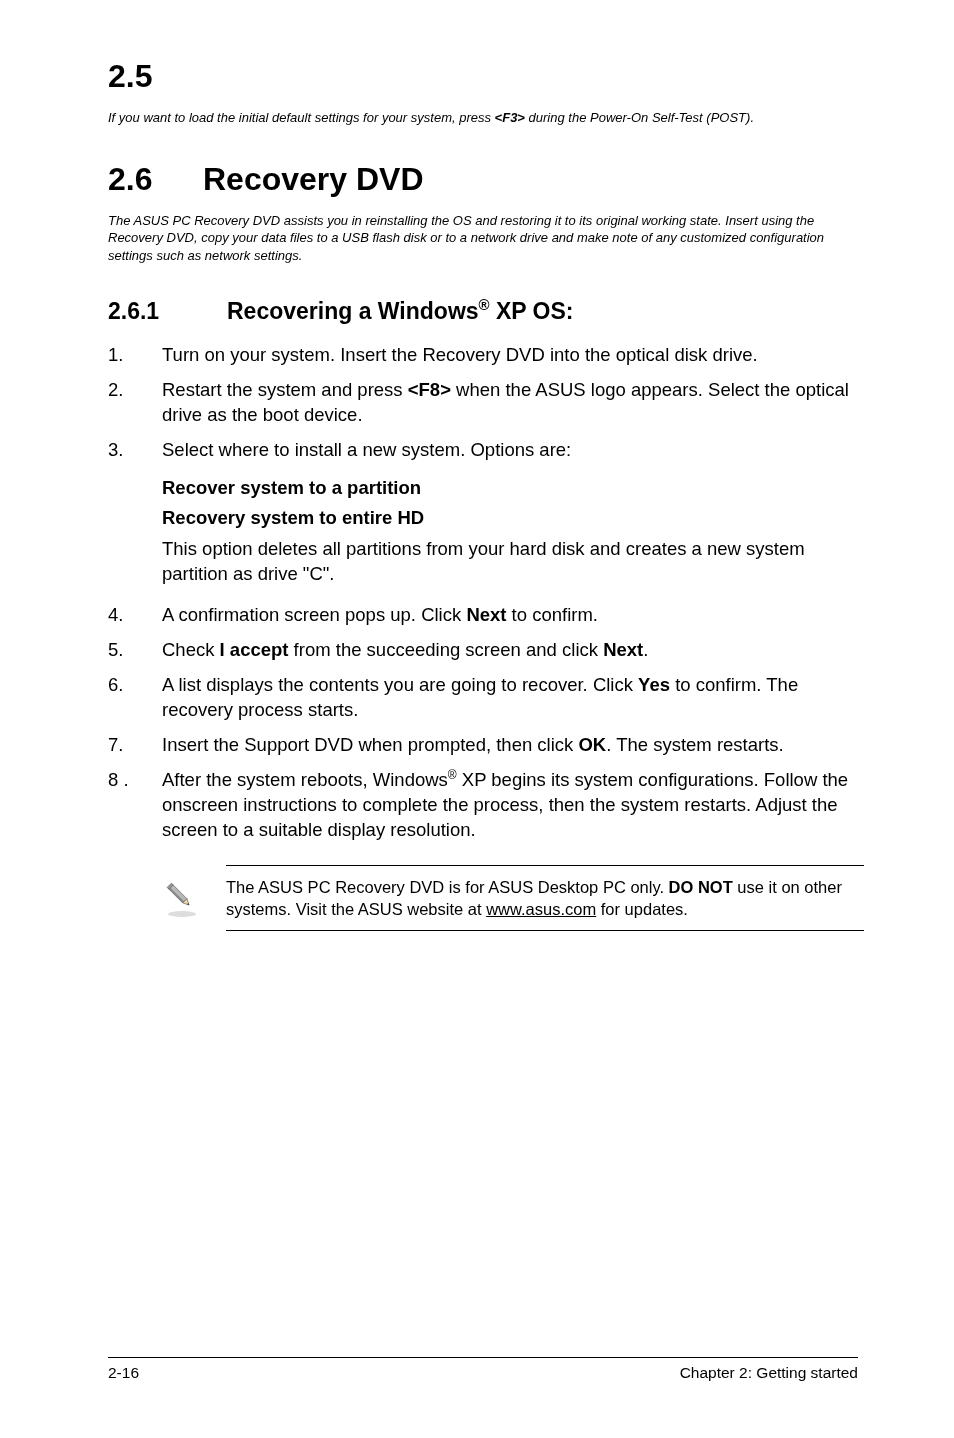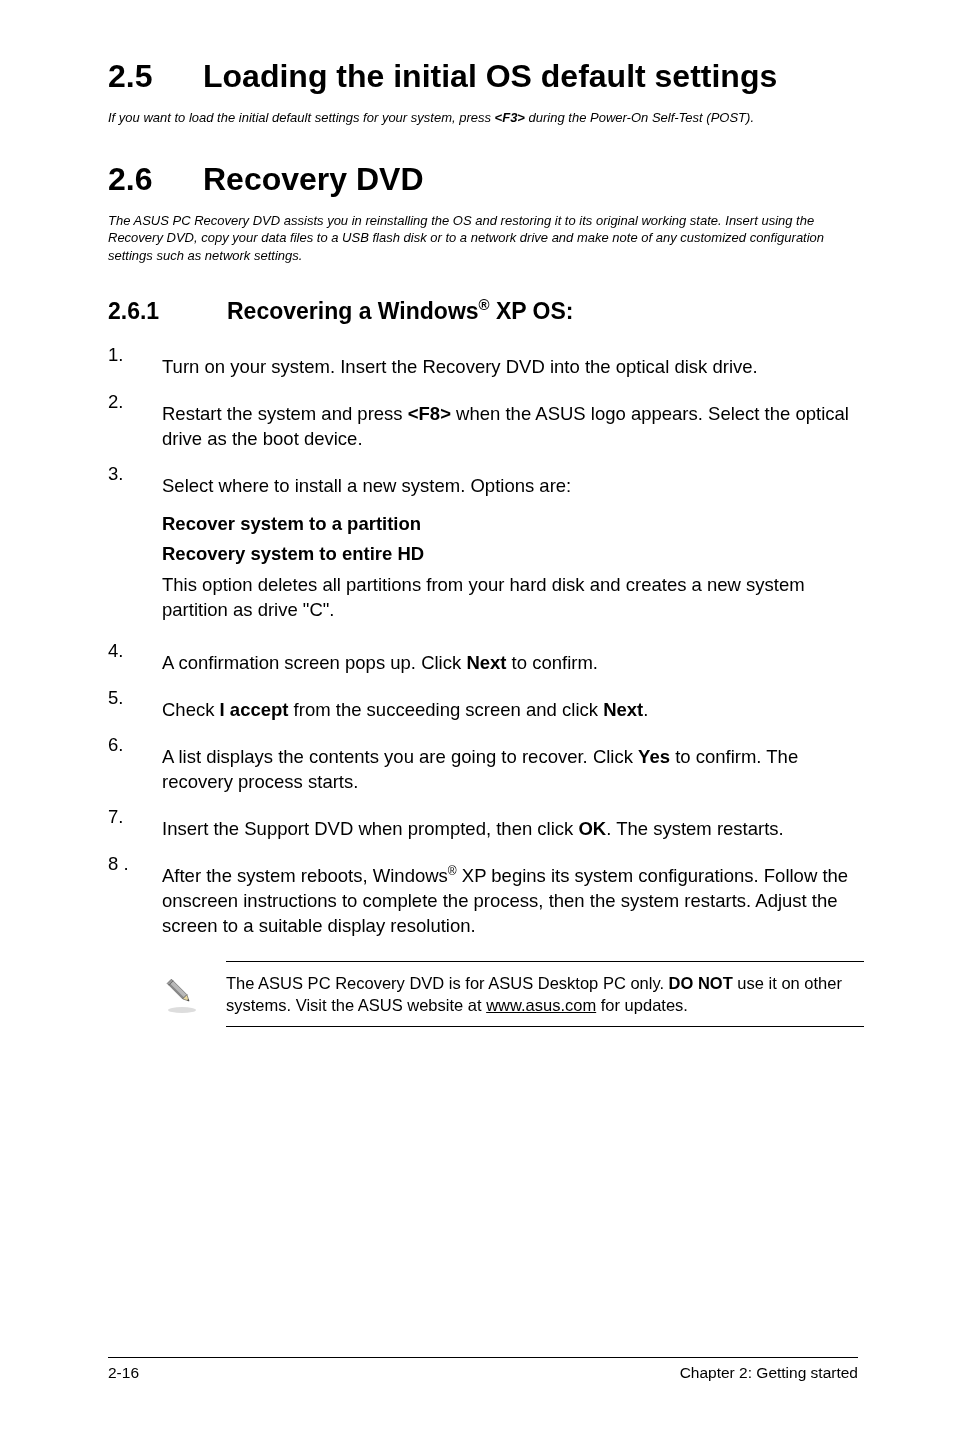--- a/index.html
+++ b/index.html
@@ -62,21 +62,20 @@
     line-height: 1.35;
     margin-bottom: 10px;
     display: flex;
   }
   ol.numbered > li .linum {
     min-width: 54px;
     flex-shrink: 0;
   }
   ol.numbered > li .litext {
     flex: 1;
-    margin-top: 12px;
   }
   .sub-block {
     margin-left: 54px;
     margin-top: 14px;
     margin-bottom: 0;
   }
   .sub-heading {
     font-size: 18.5px;
     font-weight: bold;
     margin-bottom: 8px;
@@ -118,21 +117,20 @@
     justify-content: space-between;
   }
 </style>
 </head>
 <body>
 
 <div class="page">
 
   <div class="h1">
     <span class="num">2.5</span>
-    <span>Loading the initial OS default settings</span>
   </div>
   <p class="body-text">
     <span>If you want to load the initial default settings for your system, press </span><b>&lt;F3&gt;</b><span> during the Power-On Self-Test (POST).</span>
   </p>
 
   <div class="h1">
     <span class="num">2.6</span>
     <span>Recovery DVD</span>
   </div>
   <p class="body-text">The ASUS PC Recovery DVD assists you in reinstalling the OS and restoring it to its original working state. Insert using the Recovery DVD, copy your data files to a USB flash disk or to a network drive and make note of any customized configuration settings such as network settings.</p>

